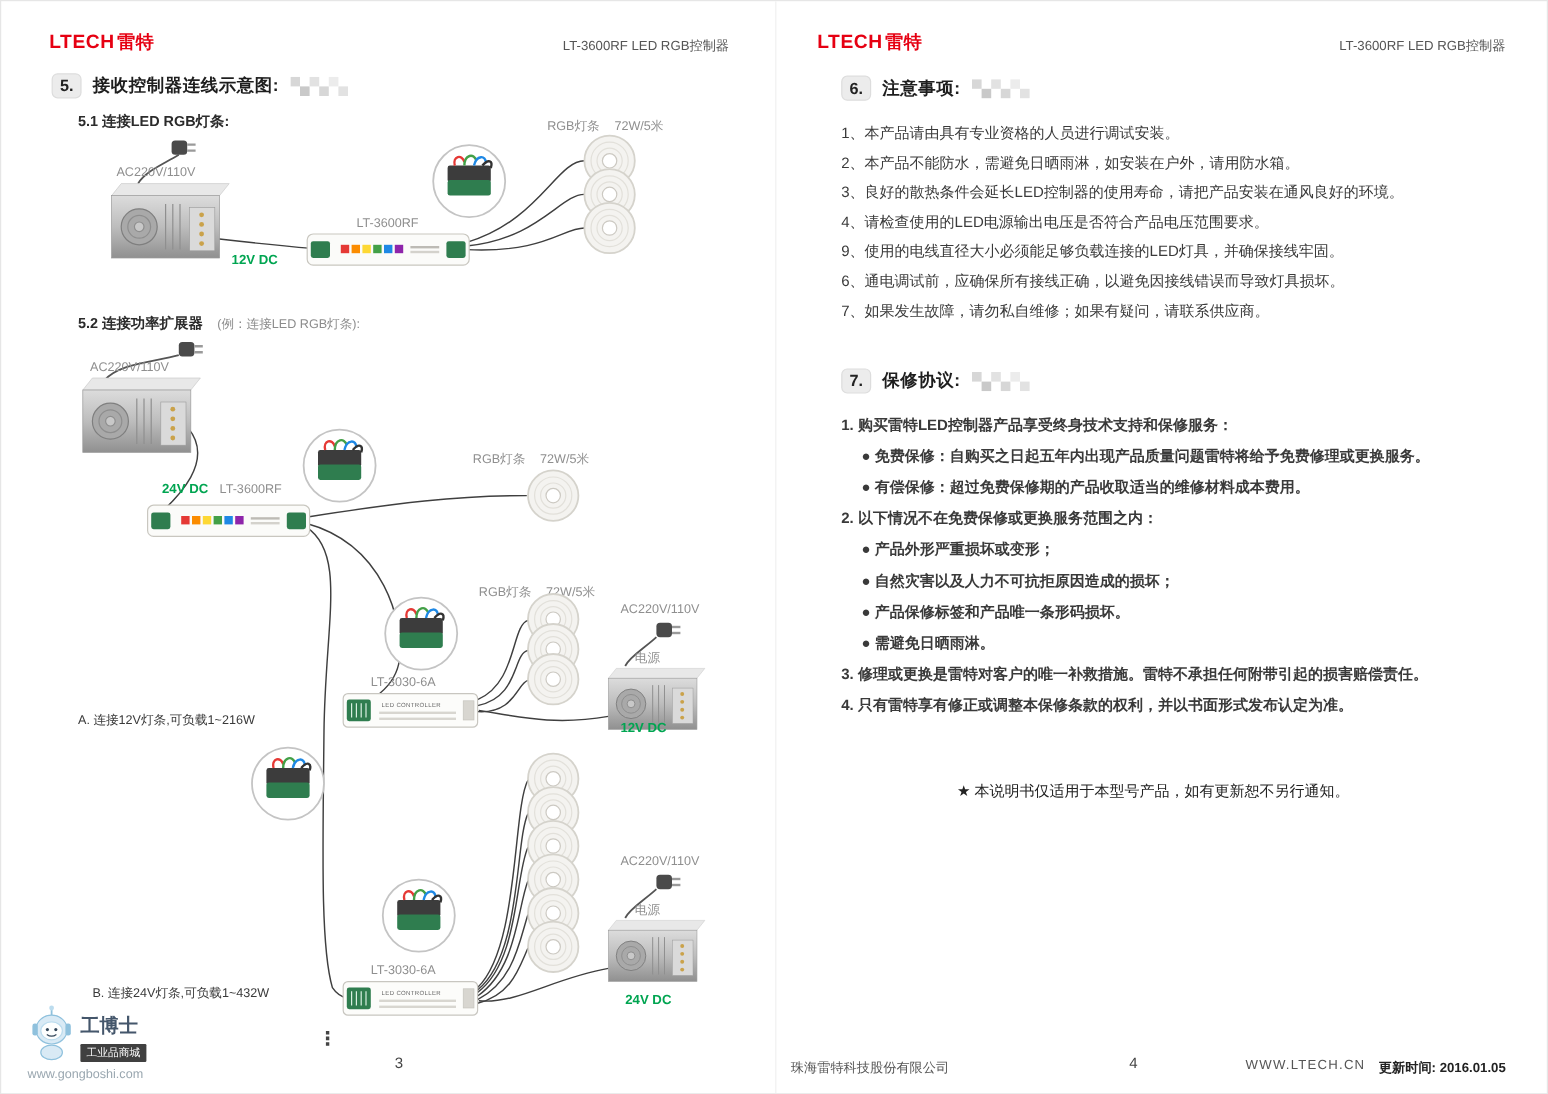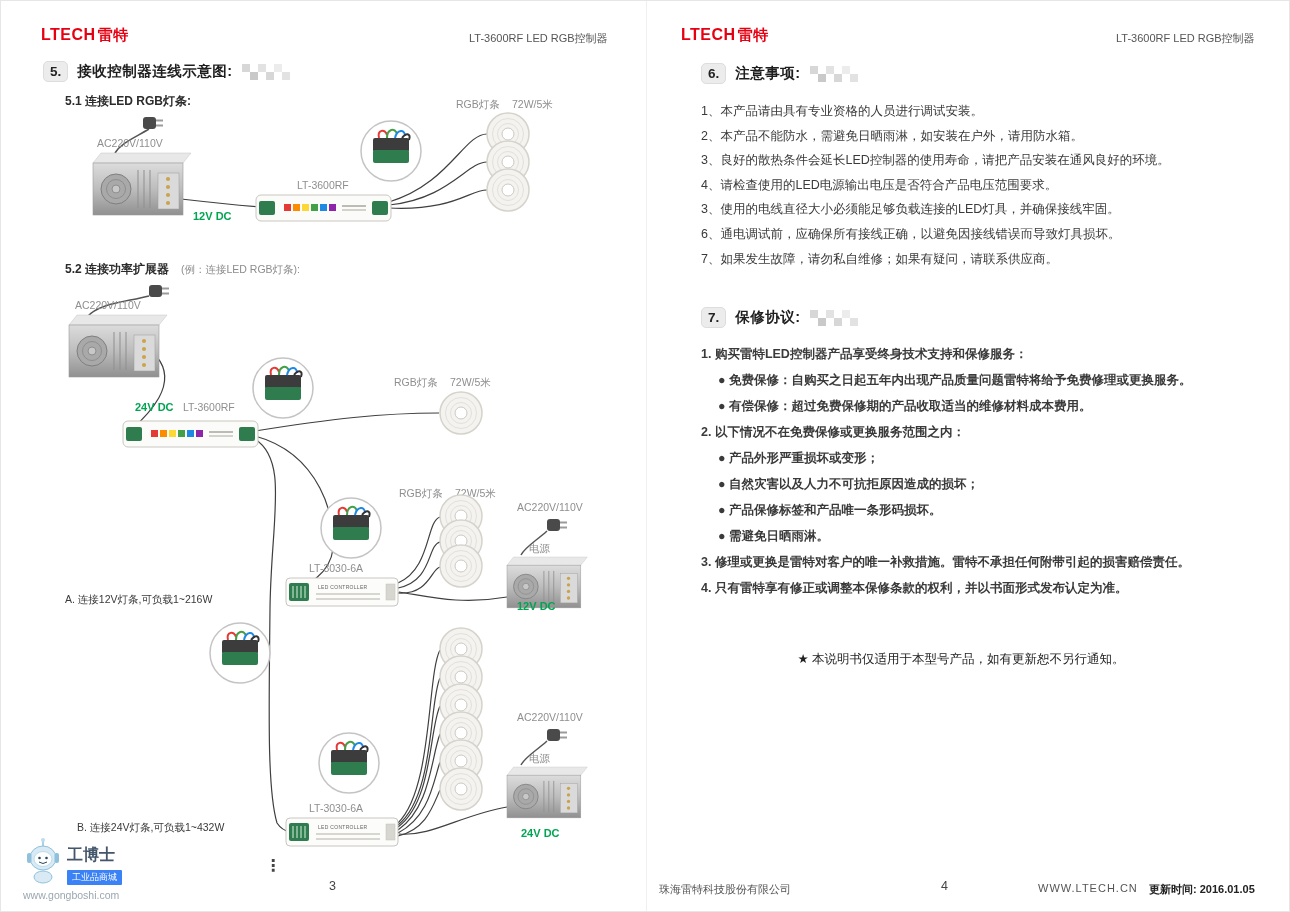--- a/index.html
+++ b/index.html
@@ -47,21 +47,21 @@
   .t-dots { font-size:16px; fill:#444; font-weight:bold; }
   .t-board{ font-size:5px; fill:#666; letter-spacing:.3px; }
   .wire   { fill:none; stroke:#3f3f3f; stroke-width:1.2; }
   .cord   { fill:none; stroke:#555; stroke-width:1.5; }
 
   
   .watermark { position:absolute; left:22px; top:836px; width:150px; }
   .wm-row { display:flex; align-items:flex-start; gap:4px; }
   .wm-texts { padding-top:8px; }
   .wm-brand { font-size:16px; font-weight:bold; color:#44566b; font-family:"Liberation Serif","DejaVu Serif",serif; }
-  .wm-tag { display:inline-block; margin-top:4px; background:#3b82f6; color:#fff; font-size:9px; padding:1px 5px; border-radius:1px; }
+  .wm-tag { display:inline-block; margin-top:4px; background:#404040; color:#fff; font-size:9px; padding:1px 5px; border-radius:1px; }
   .wm-url { margin-top:4px; font-size:10.5px; color:#9aa7b0; }
 </style>
 </head>
 <body>
 
 <div class="spread">
   <div class="gutter"></div>
 
   <div class="hdr-logo" style="left:40px;"><span>LTECH</span><span class="cn">雷特</span></div>
   <div class="hdr-title" style="left:468px;">LT-3600RF LED RGB控制器</div>
@@ -299,21 +299,21 @@
           <rect x="40" y="8" width="8" height="8" fill="#e2e2e2"></rect>
         </svg>
     </span>
   </div>
 
   <div class="notes-list">
     <div class="note-line">1、本产品请由具有专业资格的人员进行调试安装。</div>
     <div class="note-line">2、本产品不能防水，需避免日晒雨淋，如安装在户外，请用防水箱。</div>
     <div class="note-line">3、良好的散热条件会延长LED控制器的使用寿命，请把产品安装在通风良好的环境。</div>
     <div class="note-line">4、请检查使用的LED电源输出电压是否符合产品电压范围要求。</div>
-    <div class="note-line">3、使用的电线直径大小必须能足够负载连接的LED灯具，并确保接线牢固。</div>
+    <div class="note-line">9、使用的电线直径大小必须能足够负载连接的LED灯具，并确保接线牢固。</div>
     <div class="note-line">6、通电调试前，应确保所有接线正确，以避免因接线错误而导致灯具损坏。</div>
     <div class="note-line">7、如果发生故障，请勿私自维修；如果有疑问，请联系供应商。</div>
   </div>
 
   <div class="sec-head" style="left:700px; top:306px;">
     <span class="sec-num">7.</span>
     <span class="sec-title">保修协议:</span>
     <span class="pixel-deco">
       <svg width="52" height="16" viewBox="0 0 52 16">
           <rect x="0" y="0" width="8" height="8" fill="#d7d7d7"></rect>

